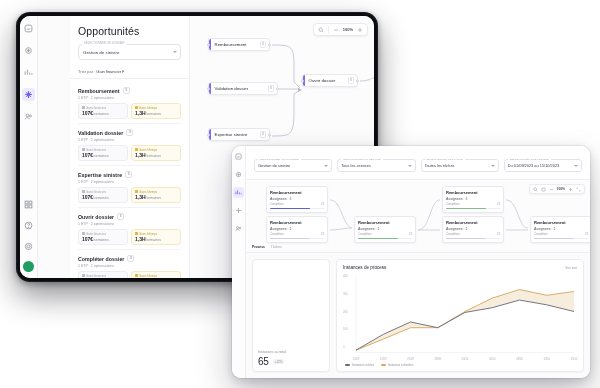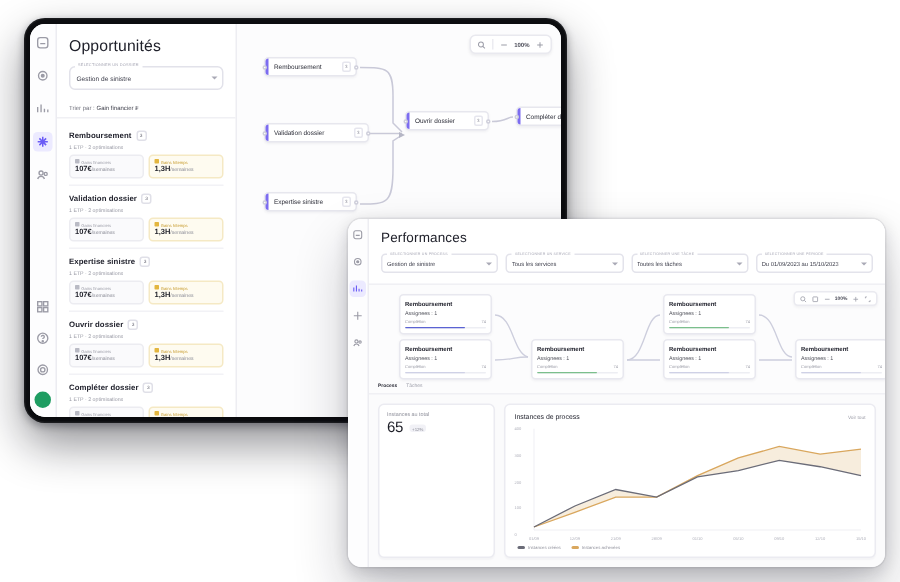--- a/index.html
+++ b/index.html
@@ -17,21 +17,21 @@
   }
   .device-frame::after{
     content:""; position:absolute; inset:0; border-radius:14px;
     border:1px solid rgba(255,255,255,.06);
   }
 
   
   .win1{
     position:absolute; left:20px; top:16px; width:354px; height:262px;
     background:#fbfbfc; border-radius:10px; overflow:hidden;
-    display:flex; box-shadow:0 1px 2px rgba(0,0,0,.25);
+    display:flex; box-shadow:0 1px 2px rgba(0,0,0,.25);gap:32px;
   }
   .railbar{
     width:18px; background:#fdfdfe; border-right:1px solid #ececf1;
     display:flex; flex-direction:column; align-items:center;
     padding-top:6px; gap:9px; position:relative;
   }
   .rail-ic{
     width:13px;height:13px;border-radius:3px;display:flex;
     align-items:center;justify-content:center; color:#9b9ba6;
   }
@@ -165,21 +165,21 @@
   }
   .pzoom svg{width:5px;height:5px;color:#a0a1ac;display:block;}
   .pzoom .zb-txt{ font-size:3.3px;}
   .ptabs{ position:absolute; left:6px; bottom:3px; display:flex; gap:6px;}
   .ptab{ font-size:3.3px; color:#9fa0ab;}
   .ptab.on{ color:#2b2c37; font-weight:700; }
 
   .perf-low{ flex:1; display:flex; gap:6px; padding:6px; min-height:0;}
   .statcol{ width:78px; display:flex; flex-direction:column; gap:5px; }
   .stat{ flex:1; background:#fff; border:1px solid #ebebf1; border-radius:4px;
-         padding:4px 5px; display:flex; flex-direction:column; justify-content:flex-start;
+         padding:4px 5px; display:flex; flex-direction:column; justify-content:flex-end;
          box-shadow:0 1px 1px rgba(20,20,50,.03);}
   .stat-k{ font-size:3.6px; color:#8f909b;}
   .stat-r{ display:flex; align-items:center; gap:4px; margin-top:2px;}
   .stat-v{ font-size:10px; color:#1d1e27; letter-spacing:-.2px;}
   .chip{ font-size:2.9px; padding:.5px 2px; border-radius:2px; background:#f1f1f6; color:#8a8b96;}
 
   .chartcard{ flex:1; background:#fff; border:1px solid #ebebf1; border-radius:4px;
               padding:5px 6px 4px 6px; display:flex; flex-direction:column; min-width:0;
               box-shadow:0 1px 1px rgba(20,20,50,.03);}
   .cc-head{ display:flex; align-items:center; justify-content:space-between;}
@@ -490,21 +490,20 @@
             <circle cx="6" cy="6" r="2.4"></circle>
             <circle cx="11.5" cy="7" r="1.8"></circle>
             <path d="M2 13c.6-2 2.2-3 4-3s3.4 1 4 3"></path>
           </svg>
       </div>
     </div>
 
     <div class="w2-body">
 
       <div class="perf-head">
-        <div class="perf-title">Performances</div>
         <div class="filters" id="filters">
             <div class="fbox">
               <span class="fieldlabel">SÉLECTIONNER UN PROCESS</span>
               <span class="fieldval">Gestion de sinistre</span>
               <span class="caret"></span>
             </div>
             <div class="fbox">
               <span class="fieldlabel">SÉLECTIONNER UN SERVICE</span>
               <span class="fieldval">Tous les services</span>
               <span class="caret"></span>

